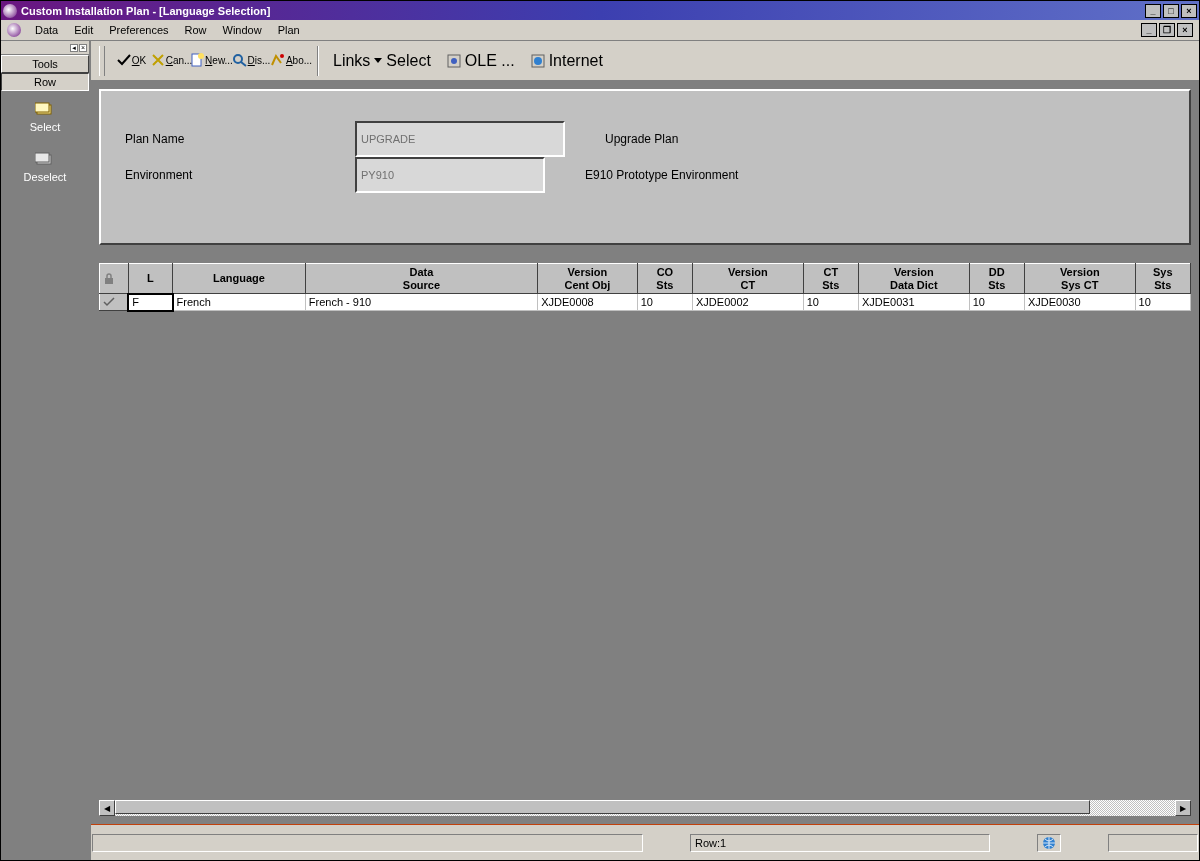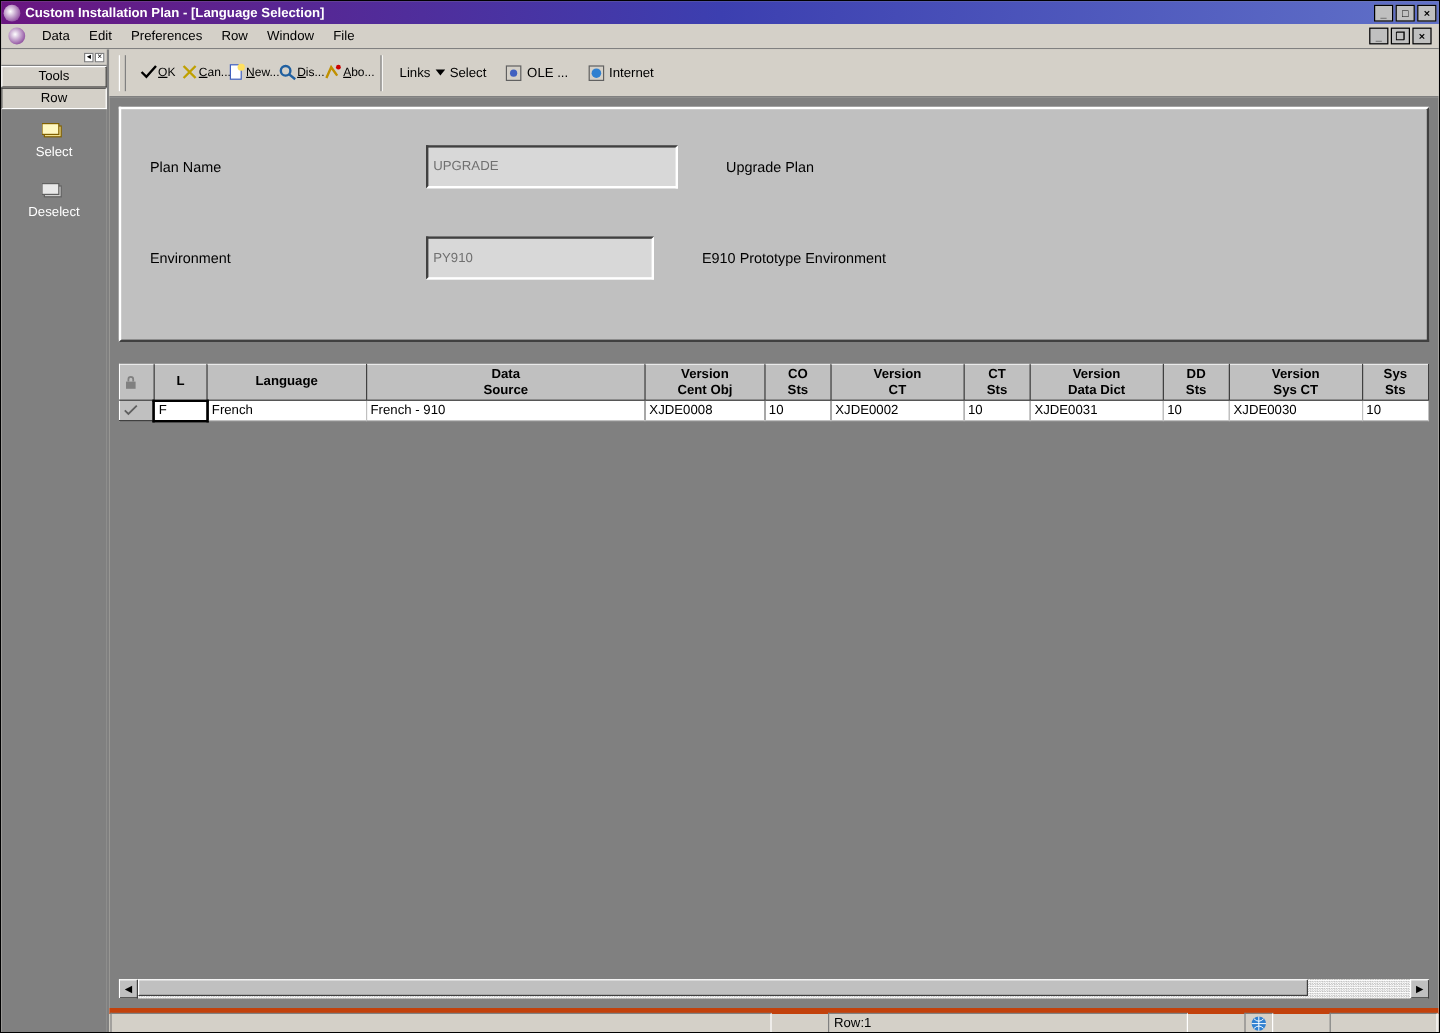--- a/index.html
+++ b/index.html
@@ -24,41 +24,41 @@
 .side-tab.active { border: 1px solid #404040; border-right-color: #fff; border-bottom-color: #fff; }
 .side-actions { padding: 10px 0; display: flex; flex-direction: column; align-items: center; gap: 18px; }
 .side-action { display: flex; flex-direction: column; align-items: center; color: #fff; font-size: 11px; cursor: pointer; }
 .side-action .ic { width: 20px; height: 16px; margin-bottom: 4px; }
 .main-area { flex: 1; display: flex; flex-direction: column; overflow: hidden; }
 .toolbar { height: 40px; background: #d4d0c8; border-bottom: 1px solid #808080; display: flex; align-items: center; padding: 0 8px; gap: 4px; }
 .tb-grip { width: 6px; height: 30px; border-left: 1px solid #fff; border-right: 1px solid #808080; margin-right: 4px; }
 .tb-btn { display: flex; flex-direction: row; align-items: center; justify-content: center; width: 36px; height: 36px; cursor: pointer; font-size: 10px; }
 .tb-btn .ic { width: 16px; height: 14px; margin-bottom: 1px; }
 .tb-sep { width: 2px; height: 30px; border-left: 1px solid #808080; border-right: 1px solid #fff; margin: 0 4px; }
-.tb-link { display: flex; align-items: center; gap: 4px; padding: 0 6px; font-size: 11px; cursor: pointer; }
+.tb-link { display: flex; align-items: center; gap: 4px; padding: 0 6px; font-size: 16px; cursor: pointer; }
 .tb-link .ic { width: 14px; height: 14px; }
 .dropdown-arrow { width: 0; height: 0; border-left: 4px solid transparent; border-right: 4px solid transparent; border-top: 5px solid #000; }
 .content { flex: 1; background: #808080; padding: 8px 8px 0 8px; display: flex; flex-direction: column; overflow: hidden; }
 .form-panel { background: #c0c0c0; border: 2px solid; border-color: #fff #404040 #404040 #fff; padding: 30px 24px 50px 24px; margin-bottom: 18px; }
-.form-row { display: flex; align-items: center; margin-bottom: 40px; }
+.form-row { display: flex; align-items: center; }
 .form-row:last-child { margin-bottom: 0; }
 .form-label { width: 230px; font-size: 12px; }
 .form-input { width: 210px; height: 36px; background: #d8d8d8; border: 2px solid; border-color: #404040 #fff #fff #404040; padding: 0 4px; font-size: 11px; color: #707070; display: flex; align-items: center; }
 .form-desc { margin-left: 40px; font-size: 12px; }
 .grid-wrap { flex: 1; background: #808080; display: flex; flex-direction: column; overflow: hidden; padding-bottom: 8px; }
 .grid { background: #808080; }
 table.data-grid { border-collapse: collapse; width: 100%; table-layout: fixed; }
 table.data-grid th { background: #c0c0c0; border: 1px solid; border-color: #fff #404040 #404040 #fff; font-weight: bold; font-size: 11px; padding: 2px 4px; height: 30px; text-align: center; line-height: 1.1; }
 table.data-grid td { background: #fff; border-right: 1px solid #c0c0c0; border-bottom: 1px solid #c0c0c0; font-size: 11px; padding: 1px 3px; height: 17px; overflow: hidden; white-space: nowrap; }
 table.data-grid td.rowhead { background: #c0c0c0; border: 1px solid; border-color: #fff #404040 #404040 #fff; text-align: center; }
 .hscroll { height: 16px; background: #d4d0c8; display: flex; margin-top: auto; }
 .hscroll .arrow { width: 16px; height: 16px; background: #c0c0c0; border: 1px solid; border-color: #fff #404040 #404040 #fff; display:flex;align-items:center;justify-content:center; font-size: 8px; }
 .hscroll .track { flex: 1; background: repeating-conic-gradient(#c0c0c0 0% 25%, #fff 0% 50%) 0 0/2px 2px; position: relative; }
 .hscroll .thumb { position: absolute; left: 0; top: 0; height: 14px; width: 92%; background: #c0c0c0; border: 1px solid; border-color: #fff #404040 #404040 #fff; }
-.statusbar { height: 20px; background: #d4d0c8; border-top: 5px solid #c2410c; display: flex; align-items: center; font-size: 11px; gap: 45px; }
+.statusbar { height: 36px; background: #d4d0c8; border-top: 1px solid #c2410c; display: flex; align-items: center; font-size: 11px; gap: 45px; }
 .status-seg { height: 18px; border: 1px solid; border-color: #808080 #fff #fff #808080; margin: 0 1px; display: flex; align-items: center; padding: 0 4px; }
 .underline-first::first-letter { text-decoration: underline; }
 svg { display: block; }
 </style>
 </head>
 <body>
 
 <div class="window">
   <div class="titlebar">
     <div class="app-icon"></div>
@@ -70,21 +70,21 @@
     </div>
   </div>
 
   <div class="menubar">
     <div class="app-icon2"></div>
     <div class="menu-item">Data</div>
     <div class="menu-item">Edit</div>
     <div class="menu-item">Preferences</div>
     <div class="menu-item">Row</div>
     <div class="menu-item">Window</div>
-    <div class="menu-item">File</div>
+    <div class="menu-item">Plan</div>
     <div class="mdi-controls">
       <div class="win-btn">_</div>
       <div class="win-btn">❐</div>
       <div class="win-btn">×</div>
     </div>
   </div>
 
   <div class="body-area">
     <div class="sidebar">
       <div class="side-top">

